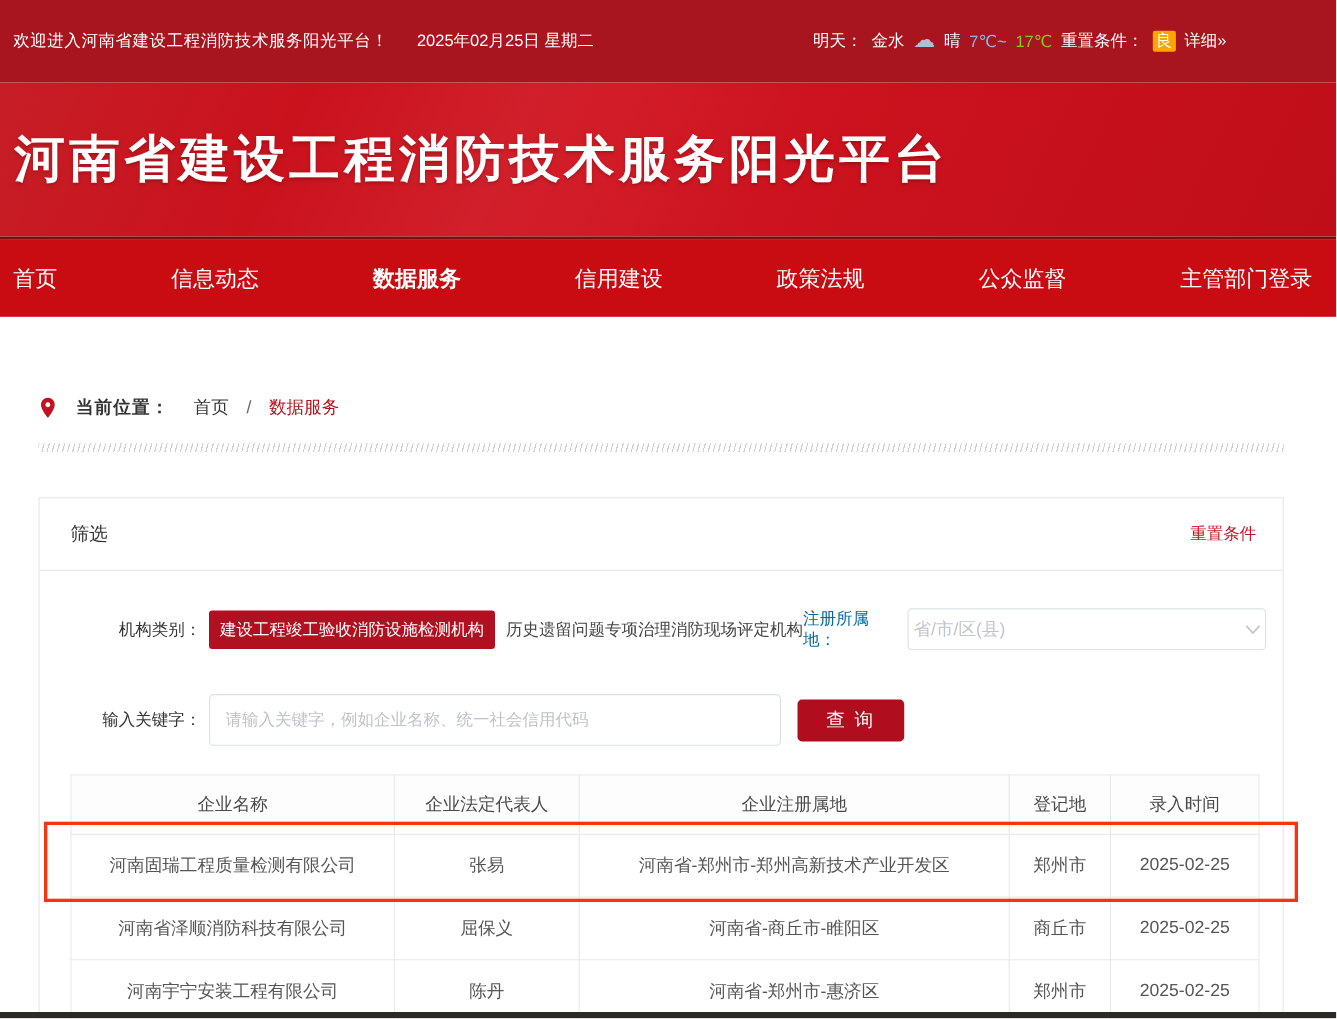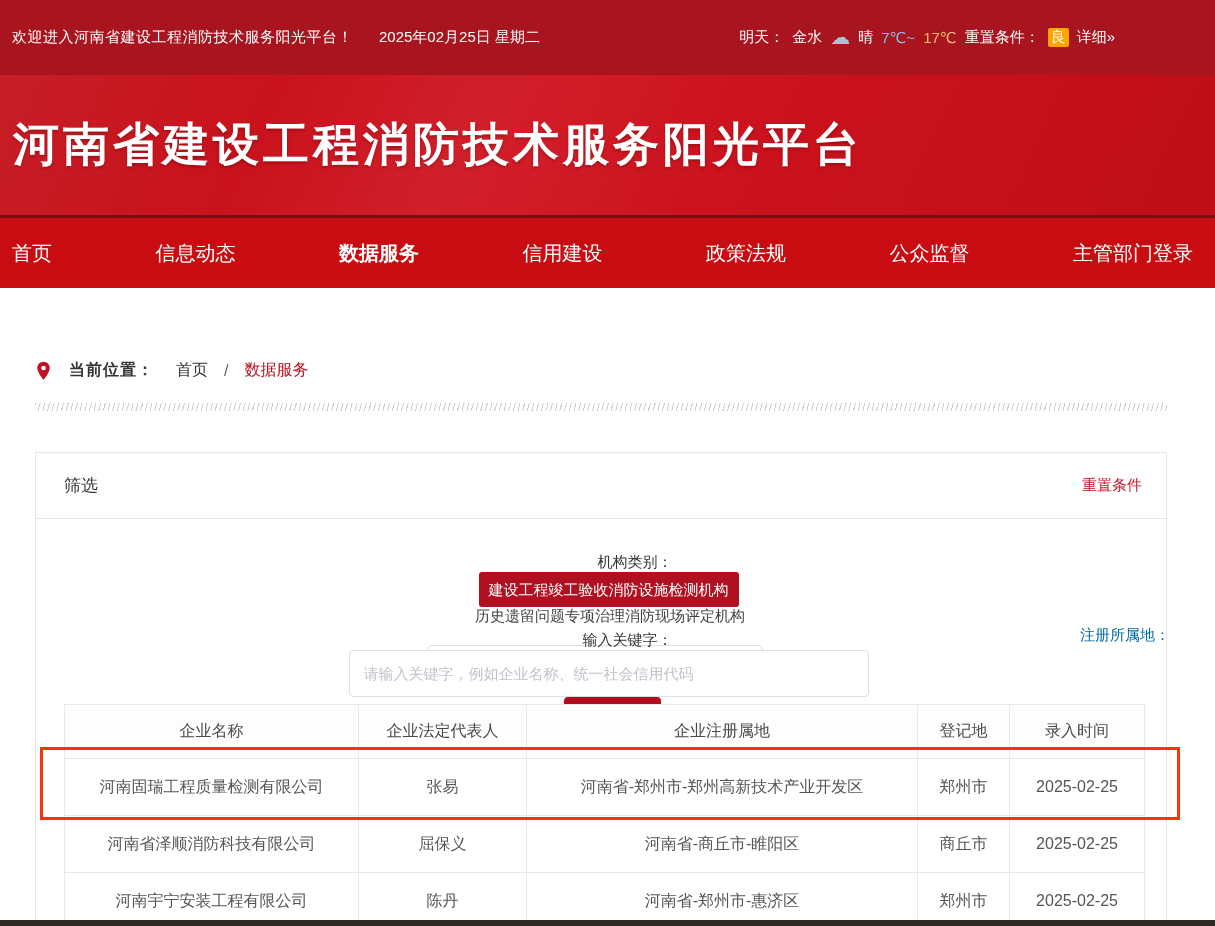--- a/index.html
+++ b/index.html
@@ -9,21 +9,21 @@
 
   
   .topbar { position:absolute; top:0; left:0; width:100%; height:75px; background:#a8151f;
     display:flex; align-items:center; padding:0 0 0 12px; color:#fff; font-size:15px; }
   .topbar .welcome { letter-spacing:.5px; }
   .topbar .date { margin-left:26px; }
   .weather { margin-left:auto; margin-right:100px; display:flex; align-items:center; gap:8px; white-space:nowrap; }
   .weather .b { font-weight:normal; }
   .weather .cloud { font-size:20px; color:#a9c2d4; line-height:1; position:relative; top:-1px; }
   .weather .t-low { color:#8ab9e6; }
-  .weather .t-high { color:#fdba74; }
+  .weather .t-high { color:#84cc16; }
   .weather .aqi { background:#ffa400; color:#fff; padding:0 3px; border-radius:2px; }
 
   
   .banner { position:absolute; top:75px; left:0; width:100%; height:140px;
     background:linear-gradient(115deg,#c31019 0%,#d01420 45%,#bf0e18 100%); display:flex; align-items:center; }
   .banner::after { content:""; position:absolute; inset:0;
     background:linear-gradient(115deg, rgba(255,255,255,.06) 0%, transparent 22%, rgba(255,255,255,.05) 38%, transparent 60%);
     pointer-events:none; }
   .banner h1 { color:#fff; font-size:46px; font-weight:900; letter-spacing:4px; padding-left:13px;
     text-shadow:0 2px 3px rgba(80,0,0,.35); white-space:nowrap; }
@@ -49,21 +49,21 @@
     background:repeating-linear-gradient(105deg,#c9c9c9 0 1px,transparent 1px 4.5px); opacity:.9; }
 
   
   .card { position:absolute; top:452px; left:35px; width:1132px; height:478px;
     border:1px solid #e6e6e6; background:#fff; }
   .card-header { height:66px; border-bottom:1px solid #e6e6e6; display:flex; align-items:center;
     padding:0 24px 0 28px; }
   .card-title { font-size:17px; color:#333; }
   .reset-link { margin-left:auto; color:#c41425; font-size:15px; cursor:pointer; }
 
-  .f-row { position:absolute; left:4px; width:100%; display:flex; align-items:center;flex-direction:column; }
+  .f-row { position:absolute; left:12px; width:100%; display:flex; align-items:center; }
   .row-category { top:100px; }
   .row-keyword  { top:178px; }
   .f-label { width:135px; flex:none; text-align:right; font-size:15px; color:#333; }
   .chip { margin-left:7px; height:35px; line-height:35px; padding:0 10px; background:#b01020;
     color:#fff; font-size:15px; border-radius:3px; cursor:pointer; white-space:nowrap; }
   .chip-plain { margin-left:10px; color:#444; font-size:15px; cursor:pointer; white-space:nowrap; }
   .region-label { margin-left:auto; font-size:15px; color:#0369a1; }
   .select-box { margin-left:8px; margin-right:27px; width:335px; height:38px; border:1px solid #dcdfe6;
     border-radius:4px; display:flex; align-items:center; padding:0 4px; cursor:pointer; background:#fff; }
   .select-placeholder { color:#c0c4cc; font-size:16px; }

